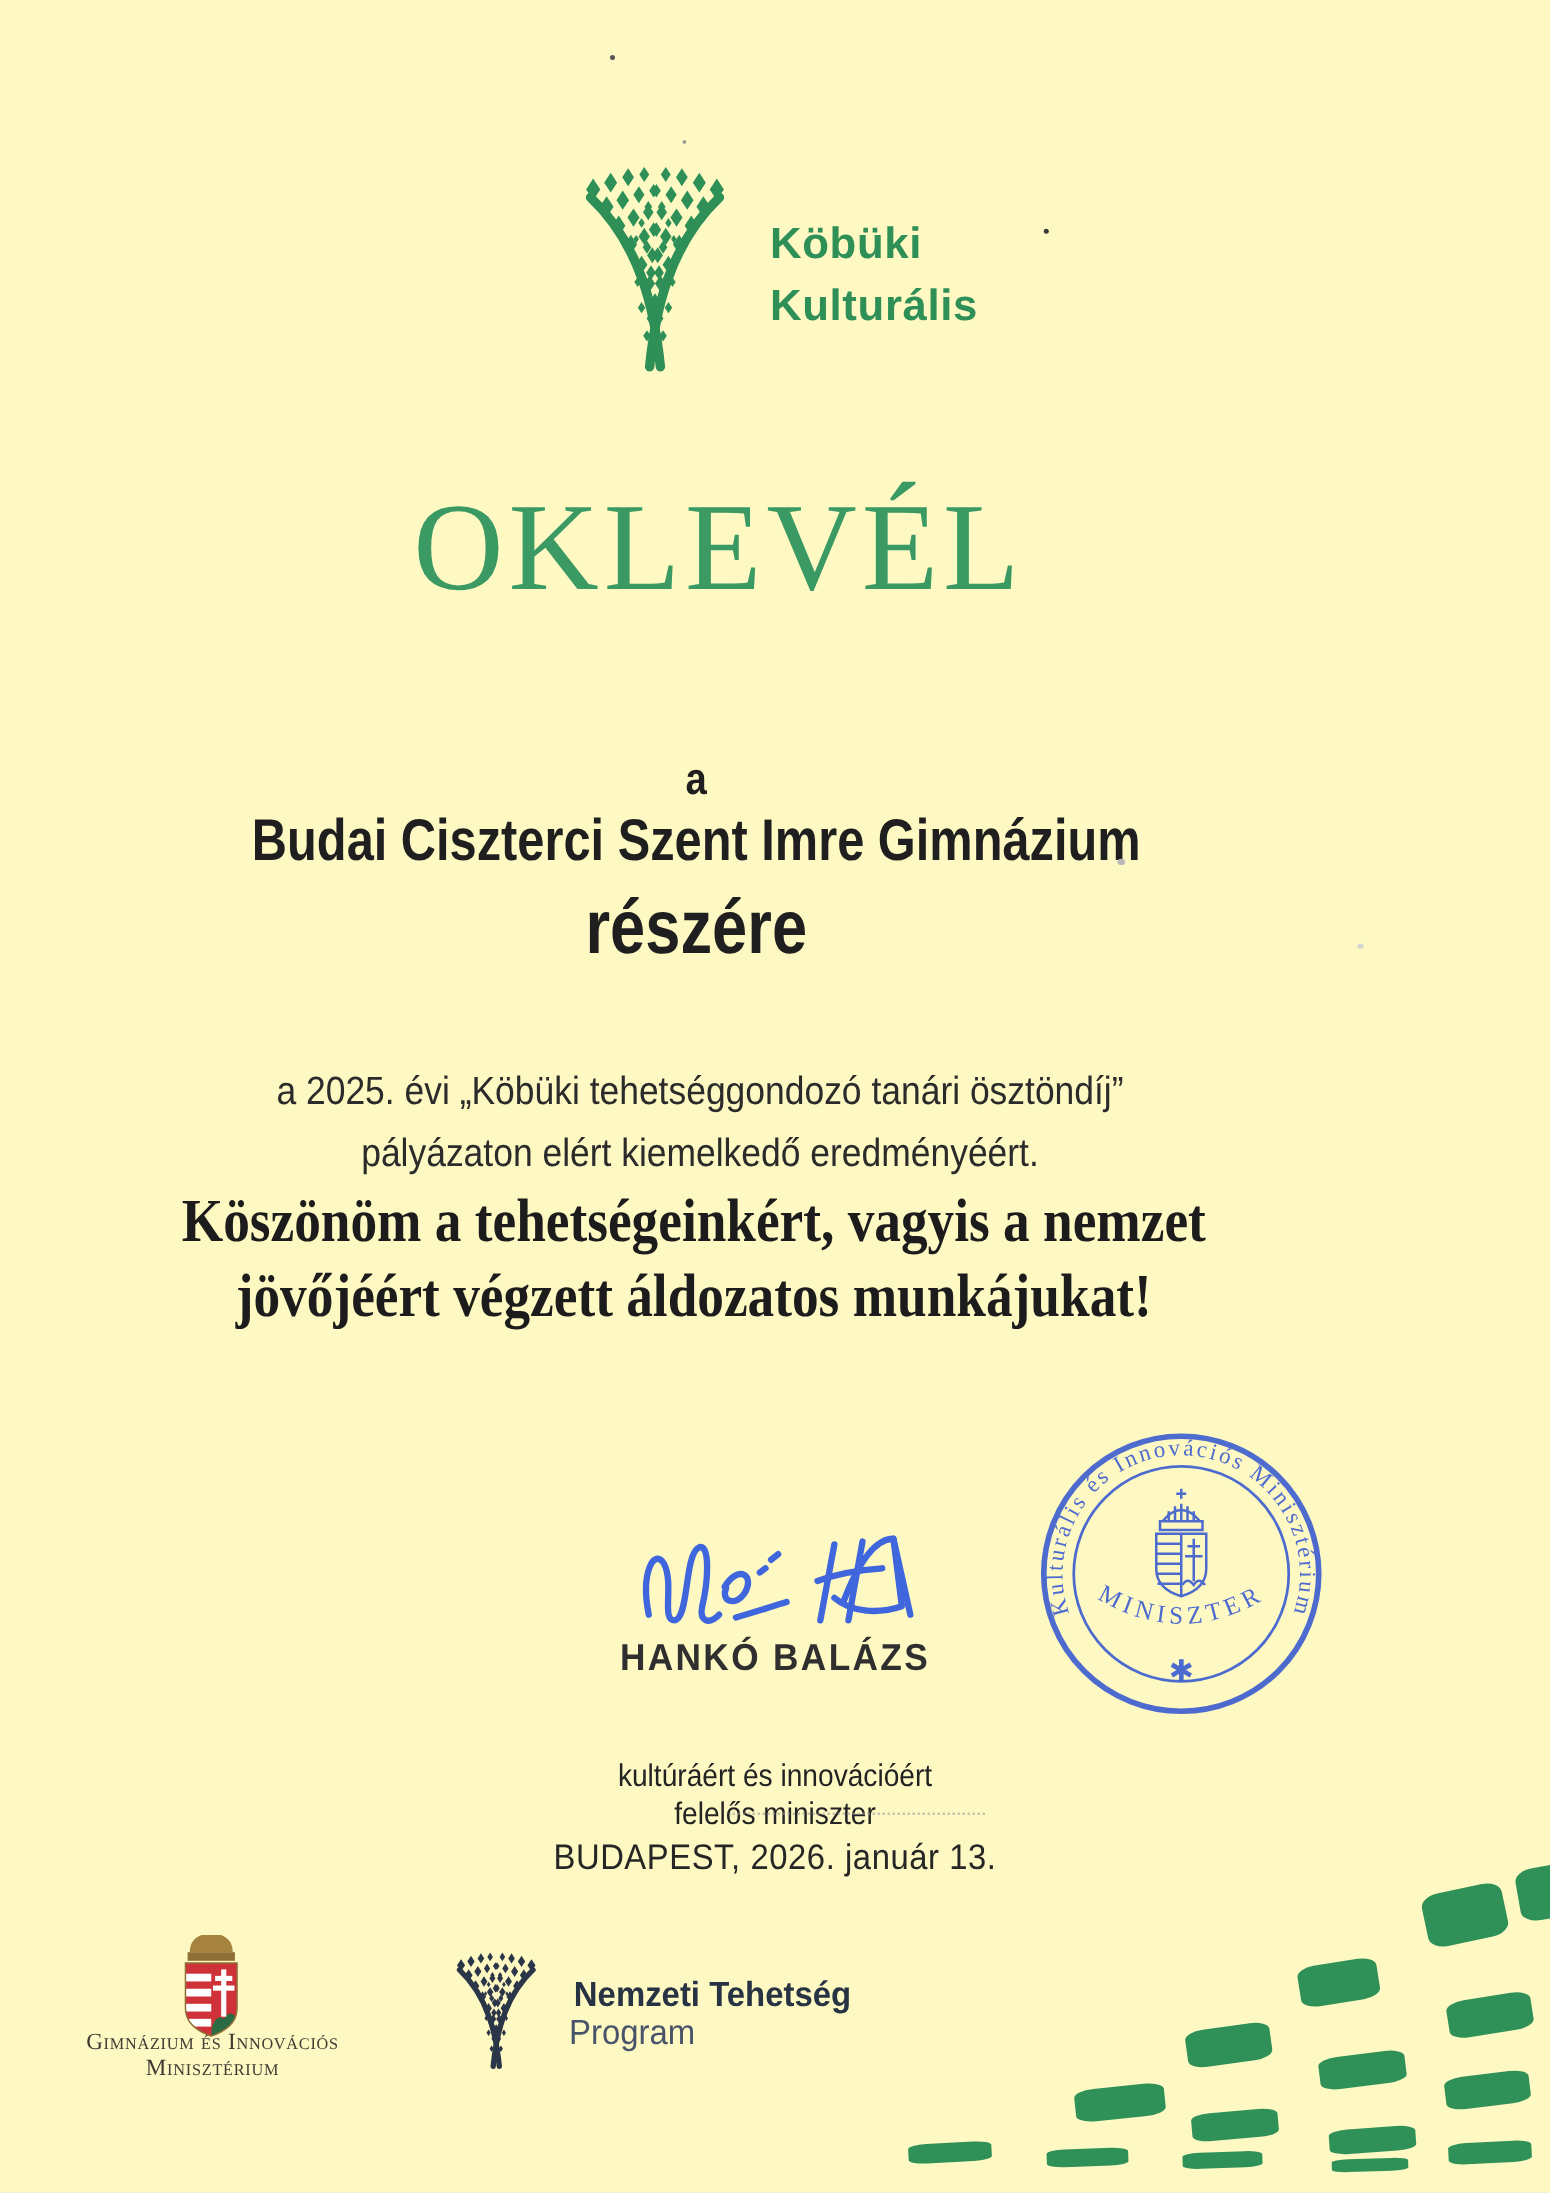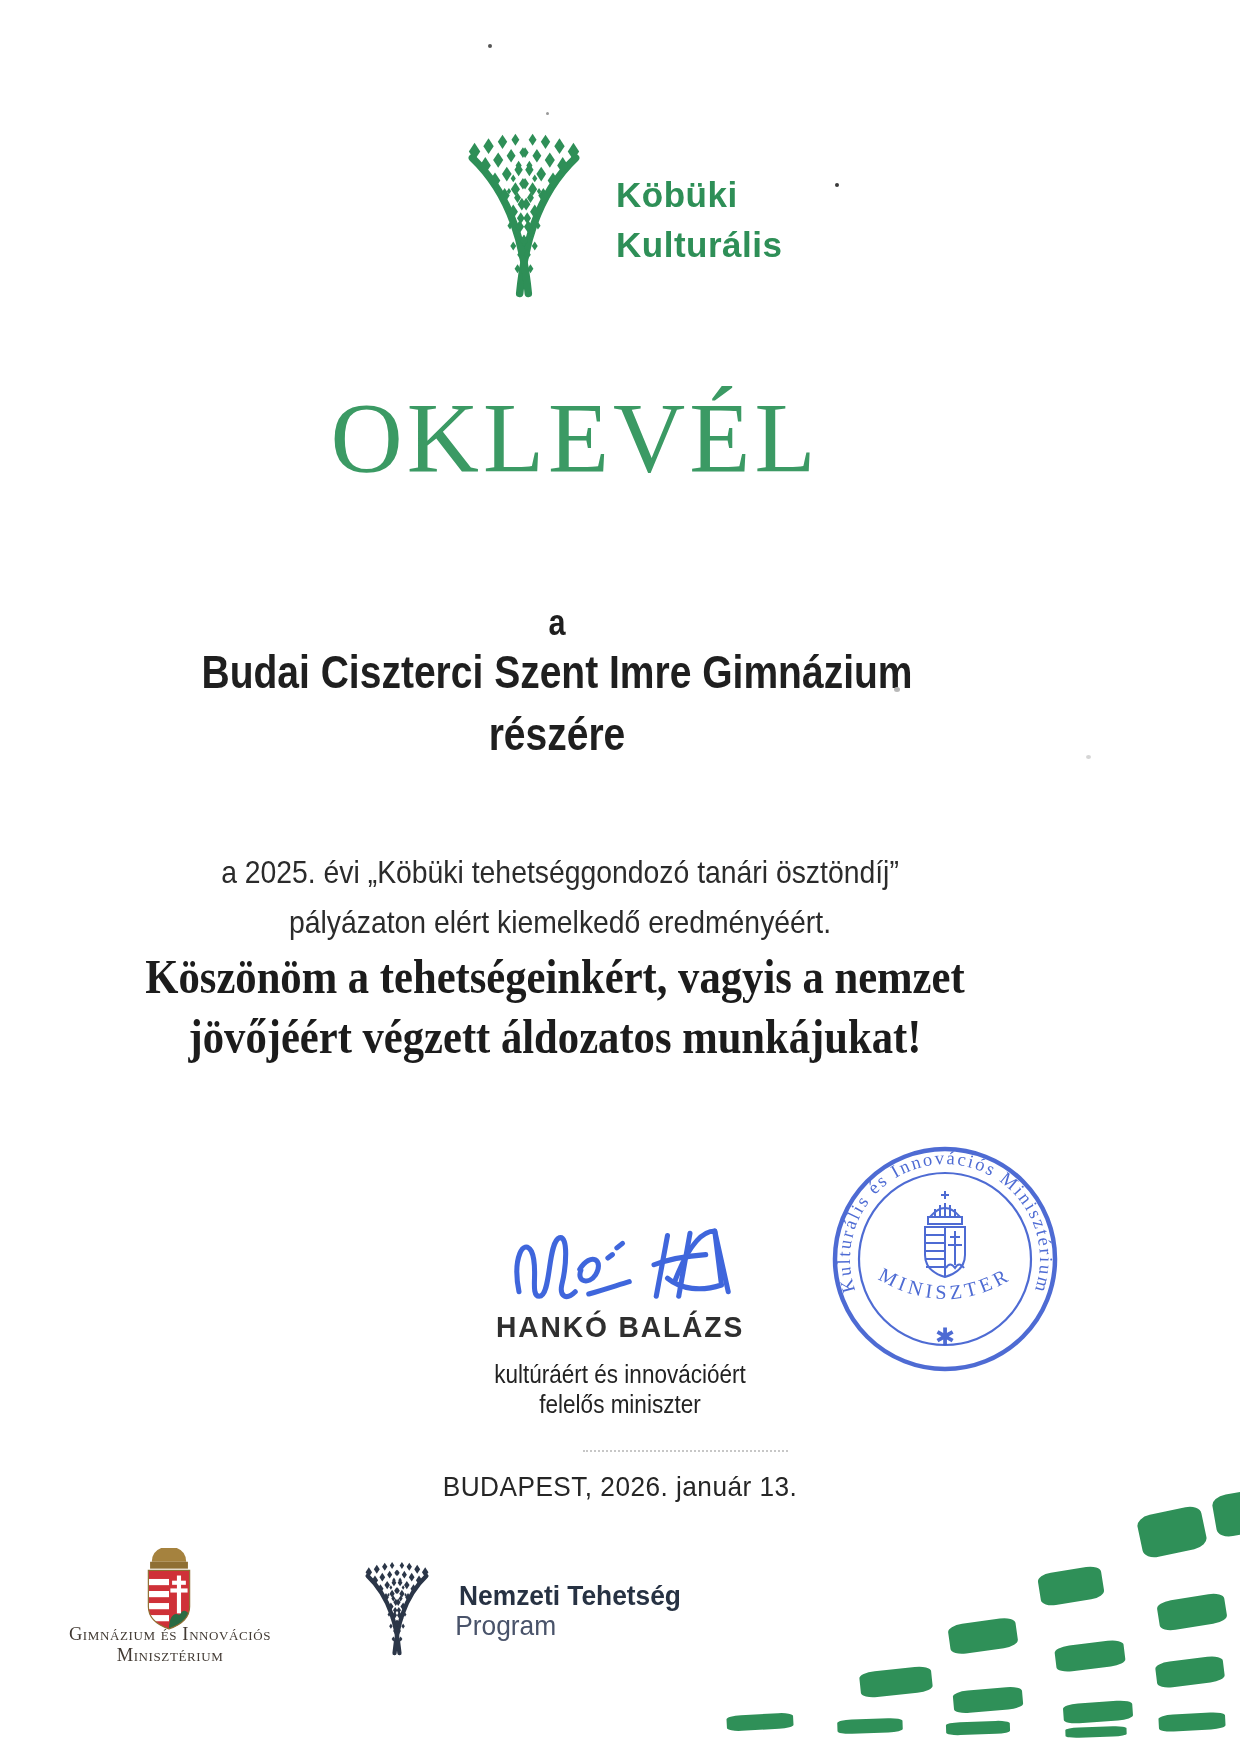--- a/index.html
+++ b/index.html
@@ -1,42 +1,42 @@
 <!DOCTYPE html>
 <html lang="hu"><head>
 <meta charset="utf-8">
 <style>
   html,body{margin:0;padding:0;background:#e8e8e8;}
   #page{
     position:relative;width:1240px;height:1754px;margin:0 auto;
-    background:#ffffff;overflow:hidden;
+    background:#fef9c3;overflow:hidden;
     font-family:"Liberation Sans",sans-serif;color:#222;
   }
   .abs{position:absolute;}
   .ctr{text-align:center;}
   .sq{transform-origin:50% 50%;display:block;}
   .cx83{transform:scaleX(.83);} .cx85{transform:scaleX(.85);}
   .cx87{transform:scaleX(.87);} .cx90{transform:scaleX(.90);}
   .cx92{transform:scaleX(.92);} .cx94{transform:scaleX(.94);}
 
   .brand-title{left:616px;top:170px;font-size:35px;font-weight:700;
     color:#2e8f57;line-height:50px;letter-spacing:.5px;}
   .main-title{left:0;width:1150px;top:380px;font-size:100px;
     font-family:"Liberation Serif",serif;font-weight:400;color:#3b9a64;
     letter-spacing:4px;}
   .recip{left:0;width:1114px;color:#1f1f1f;}
   .recip-a{top:602px;font-size:36px;font-weight:700;}
   .recip-name{top:644px;font-size:47px;font-weight:700;}
-  .recip-to{top:706px;font-size:47px;font-weight:700;}
+  .recip-to{top:706px;font-size:61px;font-weight:700;}
   .reason{left:0;width:1120px;font-size:31.5px;color:#2b2b2b;line-height:48px;margin-top:16px;}
   .msg{left:0;width:1110px;font-family:"Liberation Serif",serif;
     font-weight:700;font-size:49px;color:#1c1c1c;line-height:58px;}
   .signer-name{left:120px;width:1000px;top:1310px;font-size:30px;font-weight:700;
     letter-spacing:2px;color:#2f2f2f;}
-  .role{left:120px;width:1000px;font-size:25px;color:#232323;}
+  .role{left:120px;width:1000px;font-size:25px;color:#232323;margin-top:47px;}
   .dateline{left:120px;width:1000px;top:1470px;font-size:28.5px;color:#262626;letter-spacing:.5px;}
   .ministry-caps{left:30px;width:280px;font-family:"Liberation Serif",serif;
     font-variant:small-caps;font-size:18.5px;color:#423a33;letter-spacing:.6px;line-height:21px;}
   .ntp-bold{left:452px;top:1580px;font-size:28px;font-weight:700;color:#273243;}
   .ntp-reg{left:452px;top:1610px;font-size:28px;font-weight:400;color:#49536a;}
   .speck{position:absolute;border-radius:50%;}
   .dotline{left:583px;top:1450px;width:205px;border-top:2px dotted #9a9a9a;opacity:.55;}
 </style>
 </head>
 <body>

